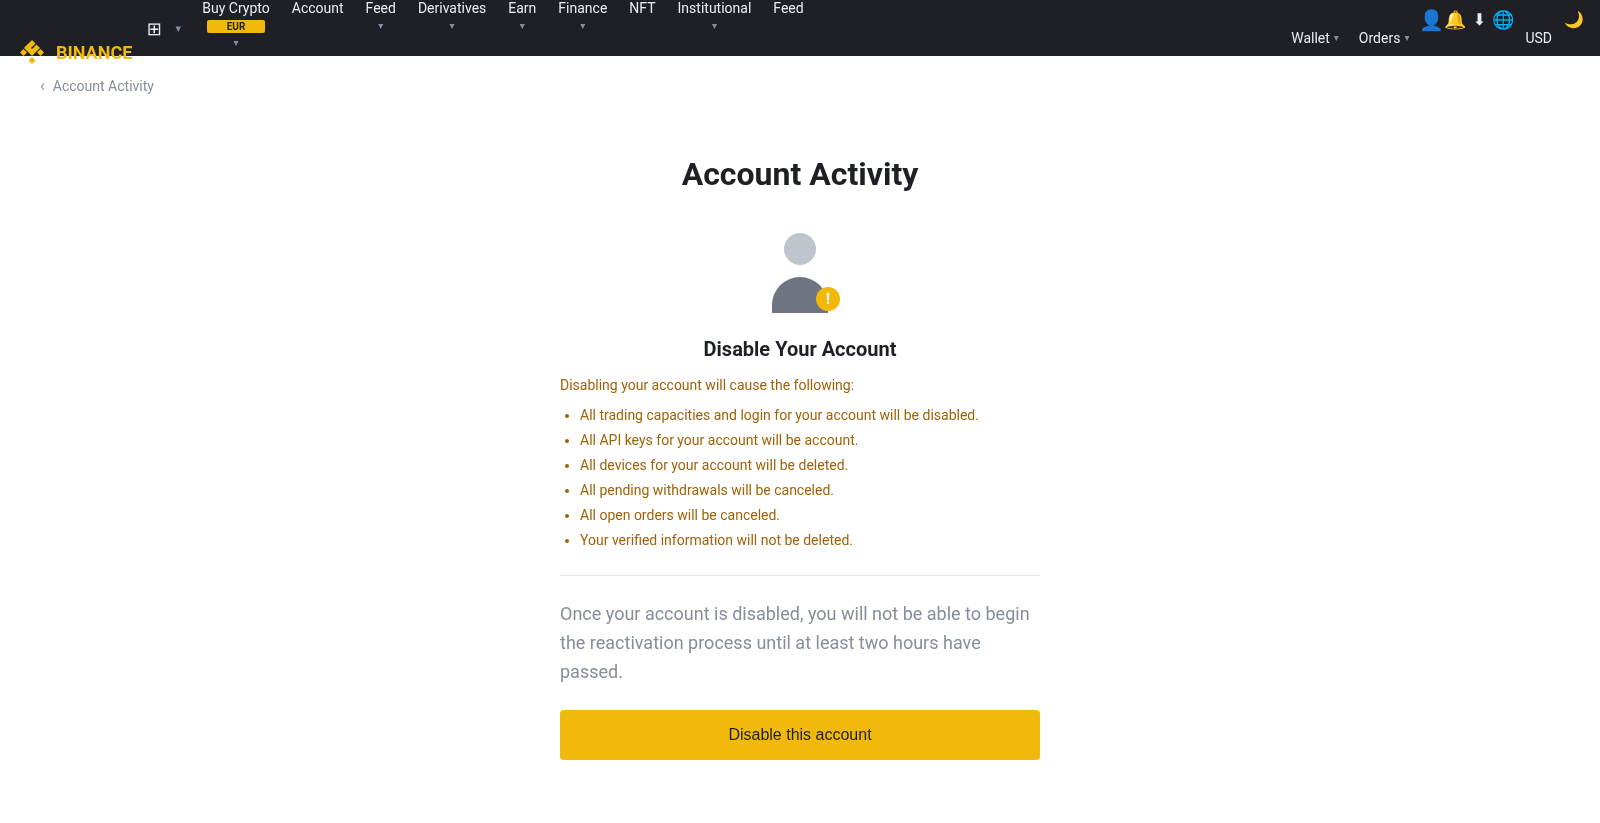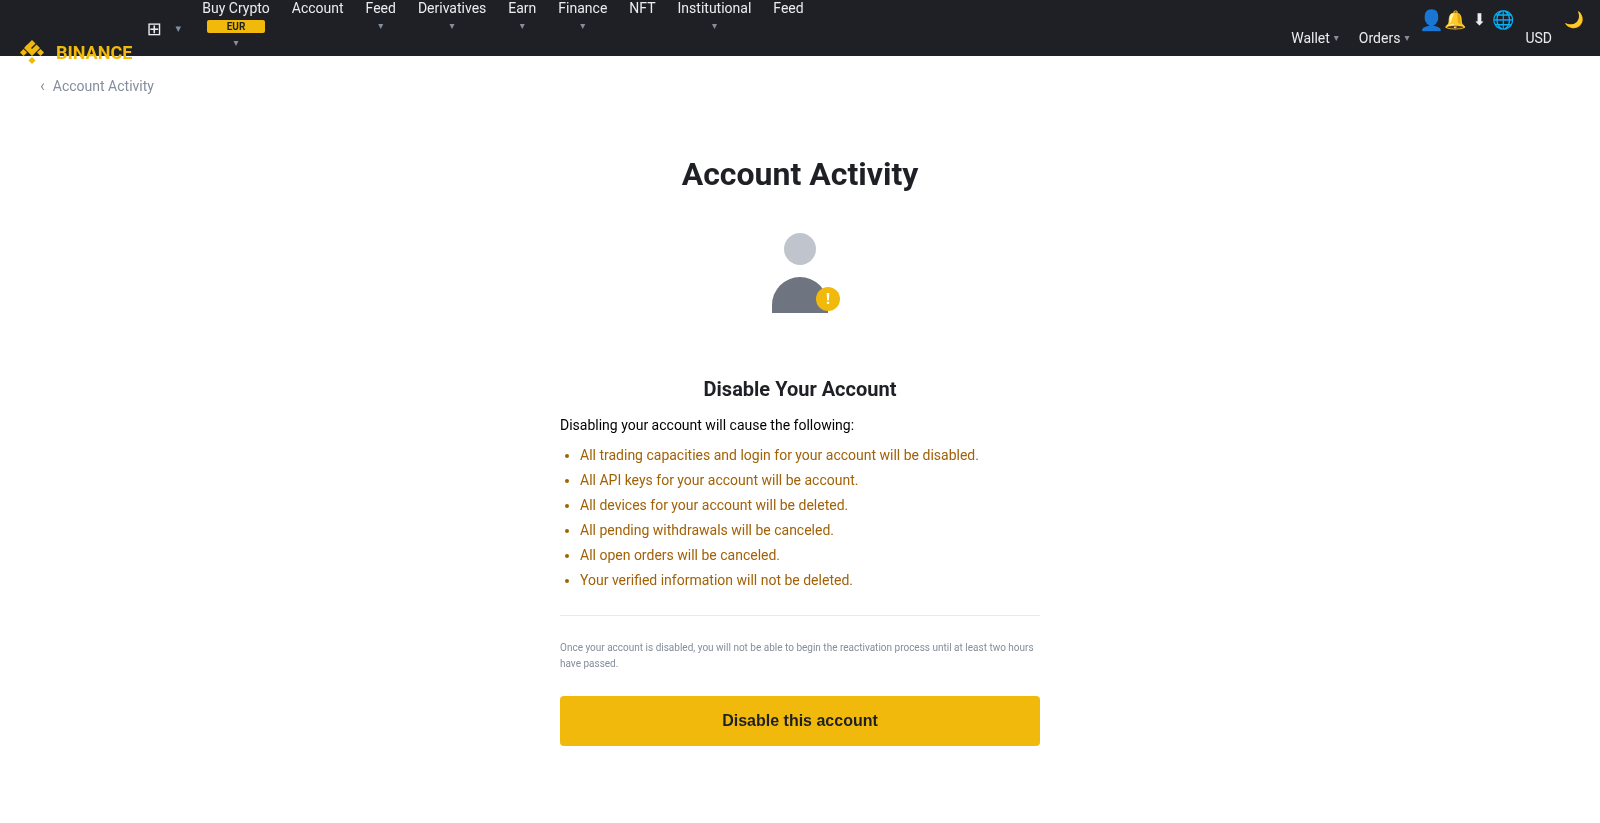--- a/index.html
+++ b/index.html
@@ -149,64 +149,63 @@
       justify-content: center;
       font-size: 14px;
       font-weight: 900;
       color: #fff;
     }
 
     
     .content-box {
       max-width: 480px;
       width: 100%;
-      margin-top: 40px;
     }
     .content-title {
       font-size: 20px;
       font-weight: 700;
       color: #1e2026;
       margin-bottom: 16px;
       text-align: center;
     }
     .content-intro {
       font-size: 14px;
-      color: #000000;
+      color: #a16207;
       margin-bottom: 12px;
     }
     .content-list {
       list-style: disc;
       padding-left: 20px;
       margin-bottom: 24px;
     }
     .content-list li {
       font-size: 14px;
       color: #a16207;
       margin-bottom: 4px;
       line-height: 1.5;
     }
     .divider {
       border: none;
       border-top: 1px solid #e6e8ea;
       margin-bottom: 24px;
     }
     .content-note {
-      font-size: 10px;
+      font-size: 18px;
       color: #848e9c;
       margin-bottom: 24px;
       line-height: 1.6;
     }
     .disable-btn {
       width: 100%;
       padding: 16px;
       background: #f0b90b;
       border: none;
       border-radius: 4px;
       font-size: 16px;
-      font-weight: 700;
+      font-weight: 400;
       color: #1e2026;
       cursor: pointer;
     }
   </style>
 </head>
 <body>
 
 <nav>
   <div class="nav-logo">
     <svg viewBox="0 0 32 32" fill="none" xmlns="http://www.w3.org/2000/svg">

